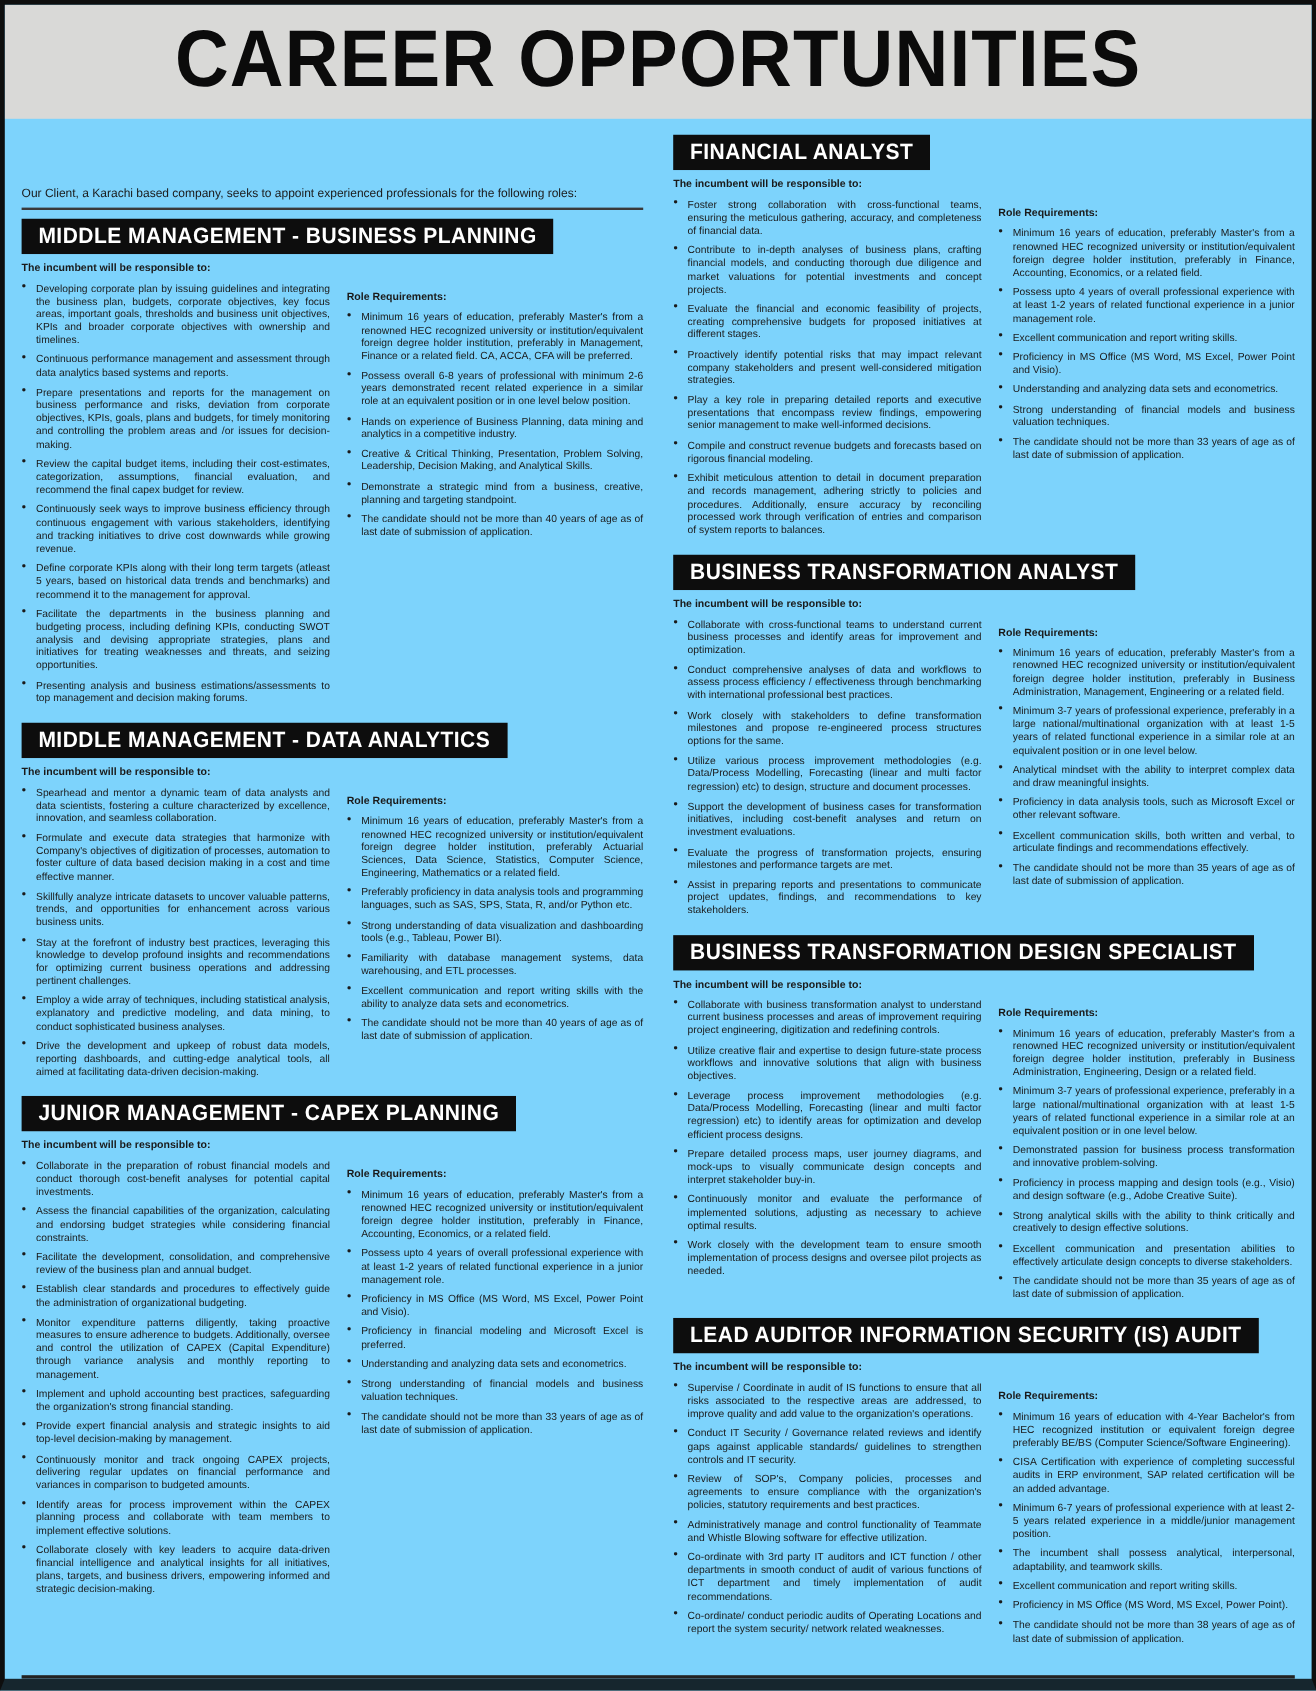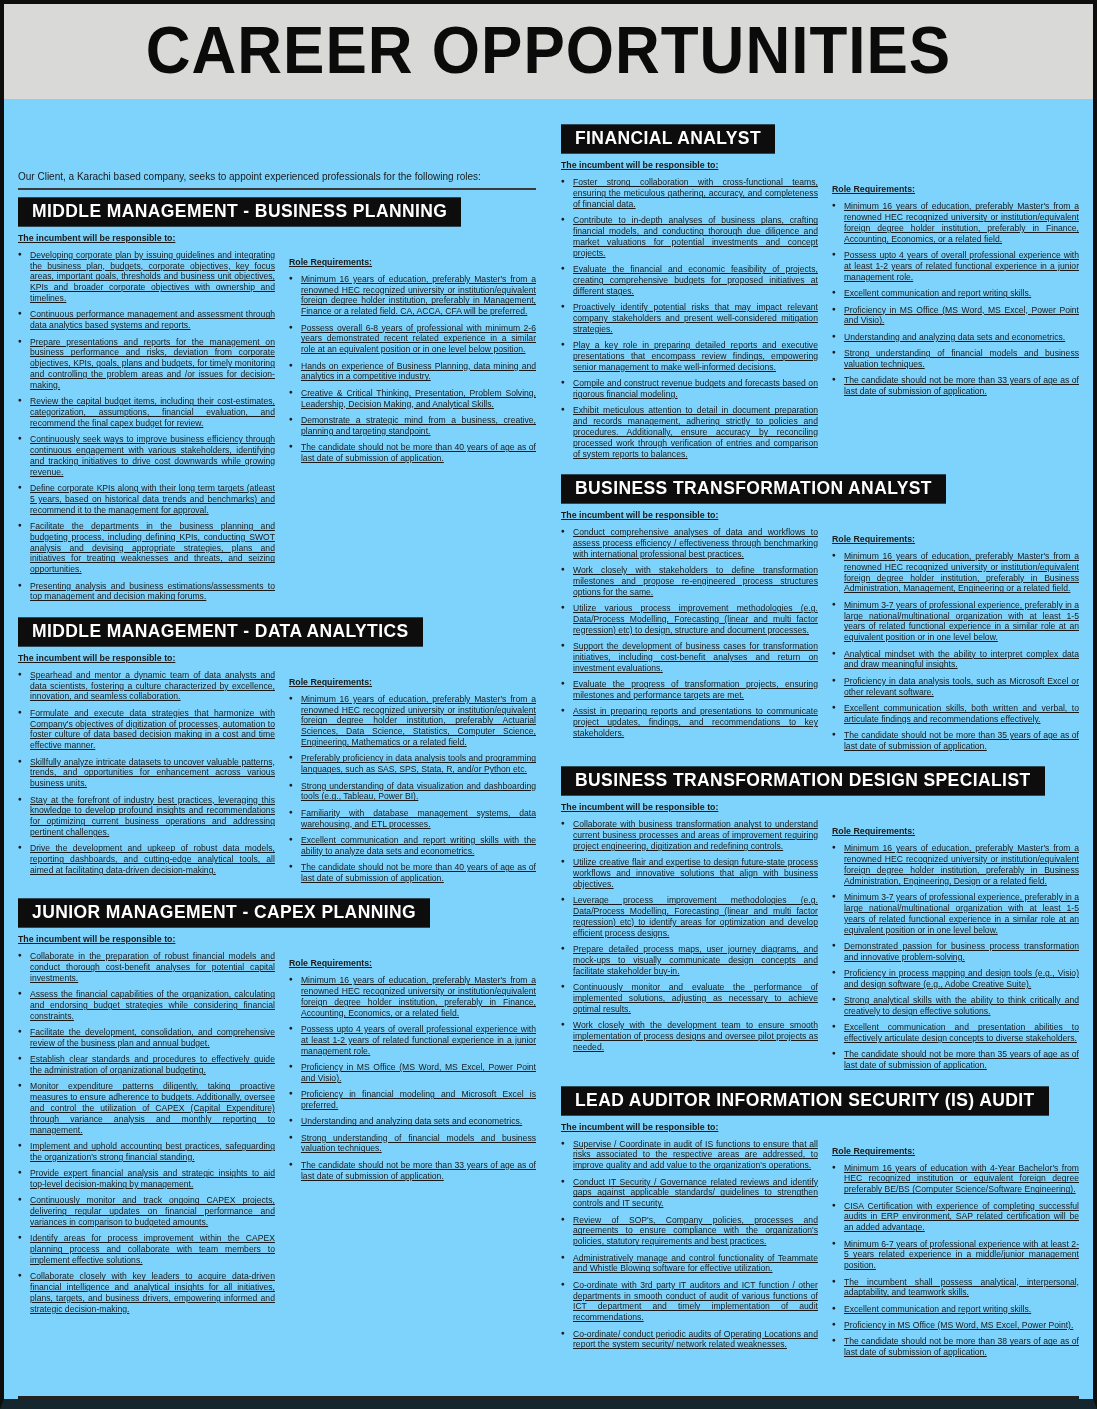--- a/index.html
+++ b/index.html
@@ -14,21 +14,21 @@
   .col{flex:1;min-width:0;}
   .col-left{padding-right:10px;}
   .col-right{padding-left:10px;}
   .vdivider{width:1px;background:#9a9a98;margin:0 2px;}
   .intro{font-size:10px;margin:2px 0 6px;}
   .intro-rule{border:none;border-top:2px solid #3a3a3a;margin:0 0 8px;}
   .section-title{display:inline-block;background:#0d0d0d;color:#fff;font-size:17.5px;
     font-weight:bold;letter-spacing:.4px;padding:3px 14px 4px;margin:0 0 7px;
     white-space:nowrap;transform:scaleY(1.05);transform-origin:left center;}
   .job-section{margin-bottom:10px;}
-  .section-body{display:flex;gap:14px;text-decoration:underline;}
+  .section-body{display:flex;gap:14px;}
   .resp-col{flex:1.04;min-width:0;}
   .req-col{flex:1;min-width:0;margin-top:24px;}
   .subhead{font-size:8.8px;font-weight:bold;margin:0 0 7px;}
   ul.bullets{list-style:none;margin:0;padding:0;font-size:8.6px;line-height:1.26;}
   ul.bullets li{position:relative;padding-left:12px;margin-bottom:5.5px;text-align:justify;}
   ul.bullets li::before{content:"\25CF";position:absolute;left:0;top:0;font-size:6.5px;}
   .footer-rule{border:none;border-top:3px solid #222;margin:4px 14px 0;}
 </style>
 </head>
 <body>
@@ -76,20 +76,21 @@
   <section class="job-section">
     <h2 class="section-title">MIDDLE MANAGEMENT - DATA ANALYTICS</h2>
     <div class="section-body">
       <div class="resp-col">
         <h3 class="subhead resp-head">The incumbent will be responsible to:</h3>
         <ul class="bullets resp-list">
                   <li>Spearhead and mentor a dynamic team of data analysts and data scientists, fostering a culture characterized by excellence, innovation, and seamless collaboration.</li>
                   <li>Formulate and execute data strategies that harmonize with Company's objectives of digitization of processes, automation to foster culture of data based decision making in a cost and time effective manner.</li>
                   <li>Skillfully analyze intricate datasets to uncover valuable patterns, trends, and opportunities for enhancement across various business units.</li>
                   <li>Stay at the forefront of industry best practices, leveraging this knowledge to develop profound insights and recommendations for optimizing current business operations and addressing pertinent challenges.</li>
+                  <li>Employ a wide array of techniques, including statistical analysis, explanatory and predictive modeling, and data mining, to conduct sophisticated business analyses.</li>
                   <li>Drive the development and upkeep of robust data models, reporting dashboards, and cutting-edge analytical tools, all aimed at facilitating data-driven decision-making.</li>
                 </ul>
       </div>
       <div class="req-col">
         <h3 class="subhead req-head">Role Requirements:</h3>
         <ul class="bullets req-list">
                   <li>Minimum 16 years of education, preferably Master's from a renowned HEC recognized university or institution/equivalent foreign degree holder institution, preferably Actuarial Sciences, Data Science, Statistics, Computer Science, Engineering, Mathematics or a related field.</li>
                   <li>Preferably proficiency in data analysis tools and programming languages, such as SAS, SPS, Stata, R, and/or Python etc.</li>
                   <li>Strong understanding of data visualization and dashboarding tools (e.g., Tableau, Power BI).</li>
                   <li>Familiarity with database management systems, data warehousing, and ETL processes.</li>
@@ -166,20 +167,21 @@
       </div>
     </div>
   </section>
 
   <section class="job-section">
     <h2 class="section-title">BUSINESS TRANSFORMATION ANALYST</h2>
     <div class="section-body">
       <div class="resp-col">
         <h3 class="subhead resp-head">The incumbent will be responsible to:</h3>
         <ul class="bullets resp-list">
+                  <li>Collaborate with cross-functional teams to understand current business processes and identify areas for improvement and optimization.</li>
                   <li>Conduct comprehensive analyses of data and workflows to assess process efficiency / effectiveness through benchmarking with international professional best practices.</li>
                   <li>Work closely with stakeholders to define transformation milestones and propose re-engineered process structures options for the same.</li>
                   <li>Utilize various process improvement methodologies (e.g. Data/Process Modelling, Forecasting (linear and multi factor regression) etc) to design, structure and document processes.</li>
                   <li>Support the development of business cases for transformation initiatives, including cost-benefit analyses and return on investment evaluations.</li>
                   <li>Evaluate the progress of transformation projects, ensuring milestones and performance targets are met.</li>
                   <li>Assist in preparing reports and presentations to communicate project updates, findings, and recommendations to key stakeholders.</li>
                 </ul>
       </div>
       <div class="req-col">
         <h3 class="subhead req-head">Role Requirements:</h3>
@@ -197,21 +199,21 @@
 
   <section class="job-section">
     <h2 class="section-title">BUSINESS TRANSFORMATION DESIGN SPECIALIST</h2>
     <div class="section-body">
       <div class="resp-col">
         <h3 class="subhead resp-head">The incumbent will be responsible to:</h3>
         <ul class="bullets resp-list">
                   <li>Collaborate with business transformation analyst to understand current business processes and areas of improvement requiring project engineering, digitization and redefining controls.</li>
                   <li>Utilize creative flair and expertise to design future-state process workflows and innovative solutions that align with business objectives.</li>
                   <li>Leverage process improvement methodologies (e.g. Data/Process Modelling, Forecasting (linear and multi factor regression) etc) to identify areas for optimization and develop efficient process designs.</li>
-                  <li>Prepare detailed process maps, user journey diagrams, and mock-ups to visually communicate design concepts and facilitate stakeholder buy-in.</li>
+                  <li>Prepare detailed process maps, user journey diagrams, and mock-ups to visually communicate design concepts and interpret stakeholder buy-in.</li>
                   <li>Continuously monitor and evaluate the performance of implemented solutions, adjusting as necessary to achieve optimal results.</li>
                   <li>Work closely with the development team to ensure smooth implementation of process designs and oversee pilot projects as needed.</li>
                 </ul>
       </div>
       <div class="req-col">
         <h3 class="subhead req-head">Role Requirements:</h3>
         <ul class="bullets req-list">
                   <li>Minimum 16 years of education, preferably Master's from a renowned HEC recognized university or institution/equivalent foreign degree holder institution, preferably in Business Administration, Engineering, Design or a related field.</li>
                   <li>Minimum 3-7 years of professional experience, preferably in a large national/multinational organization with at least 1-5 years of related functional experience in a similar role at an equivalent position or in one level below.</li>
                   <li>Demonstrated passion for business process transformation and innovative problem-solving.</li>

